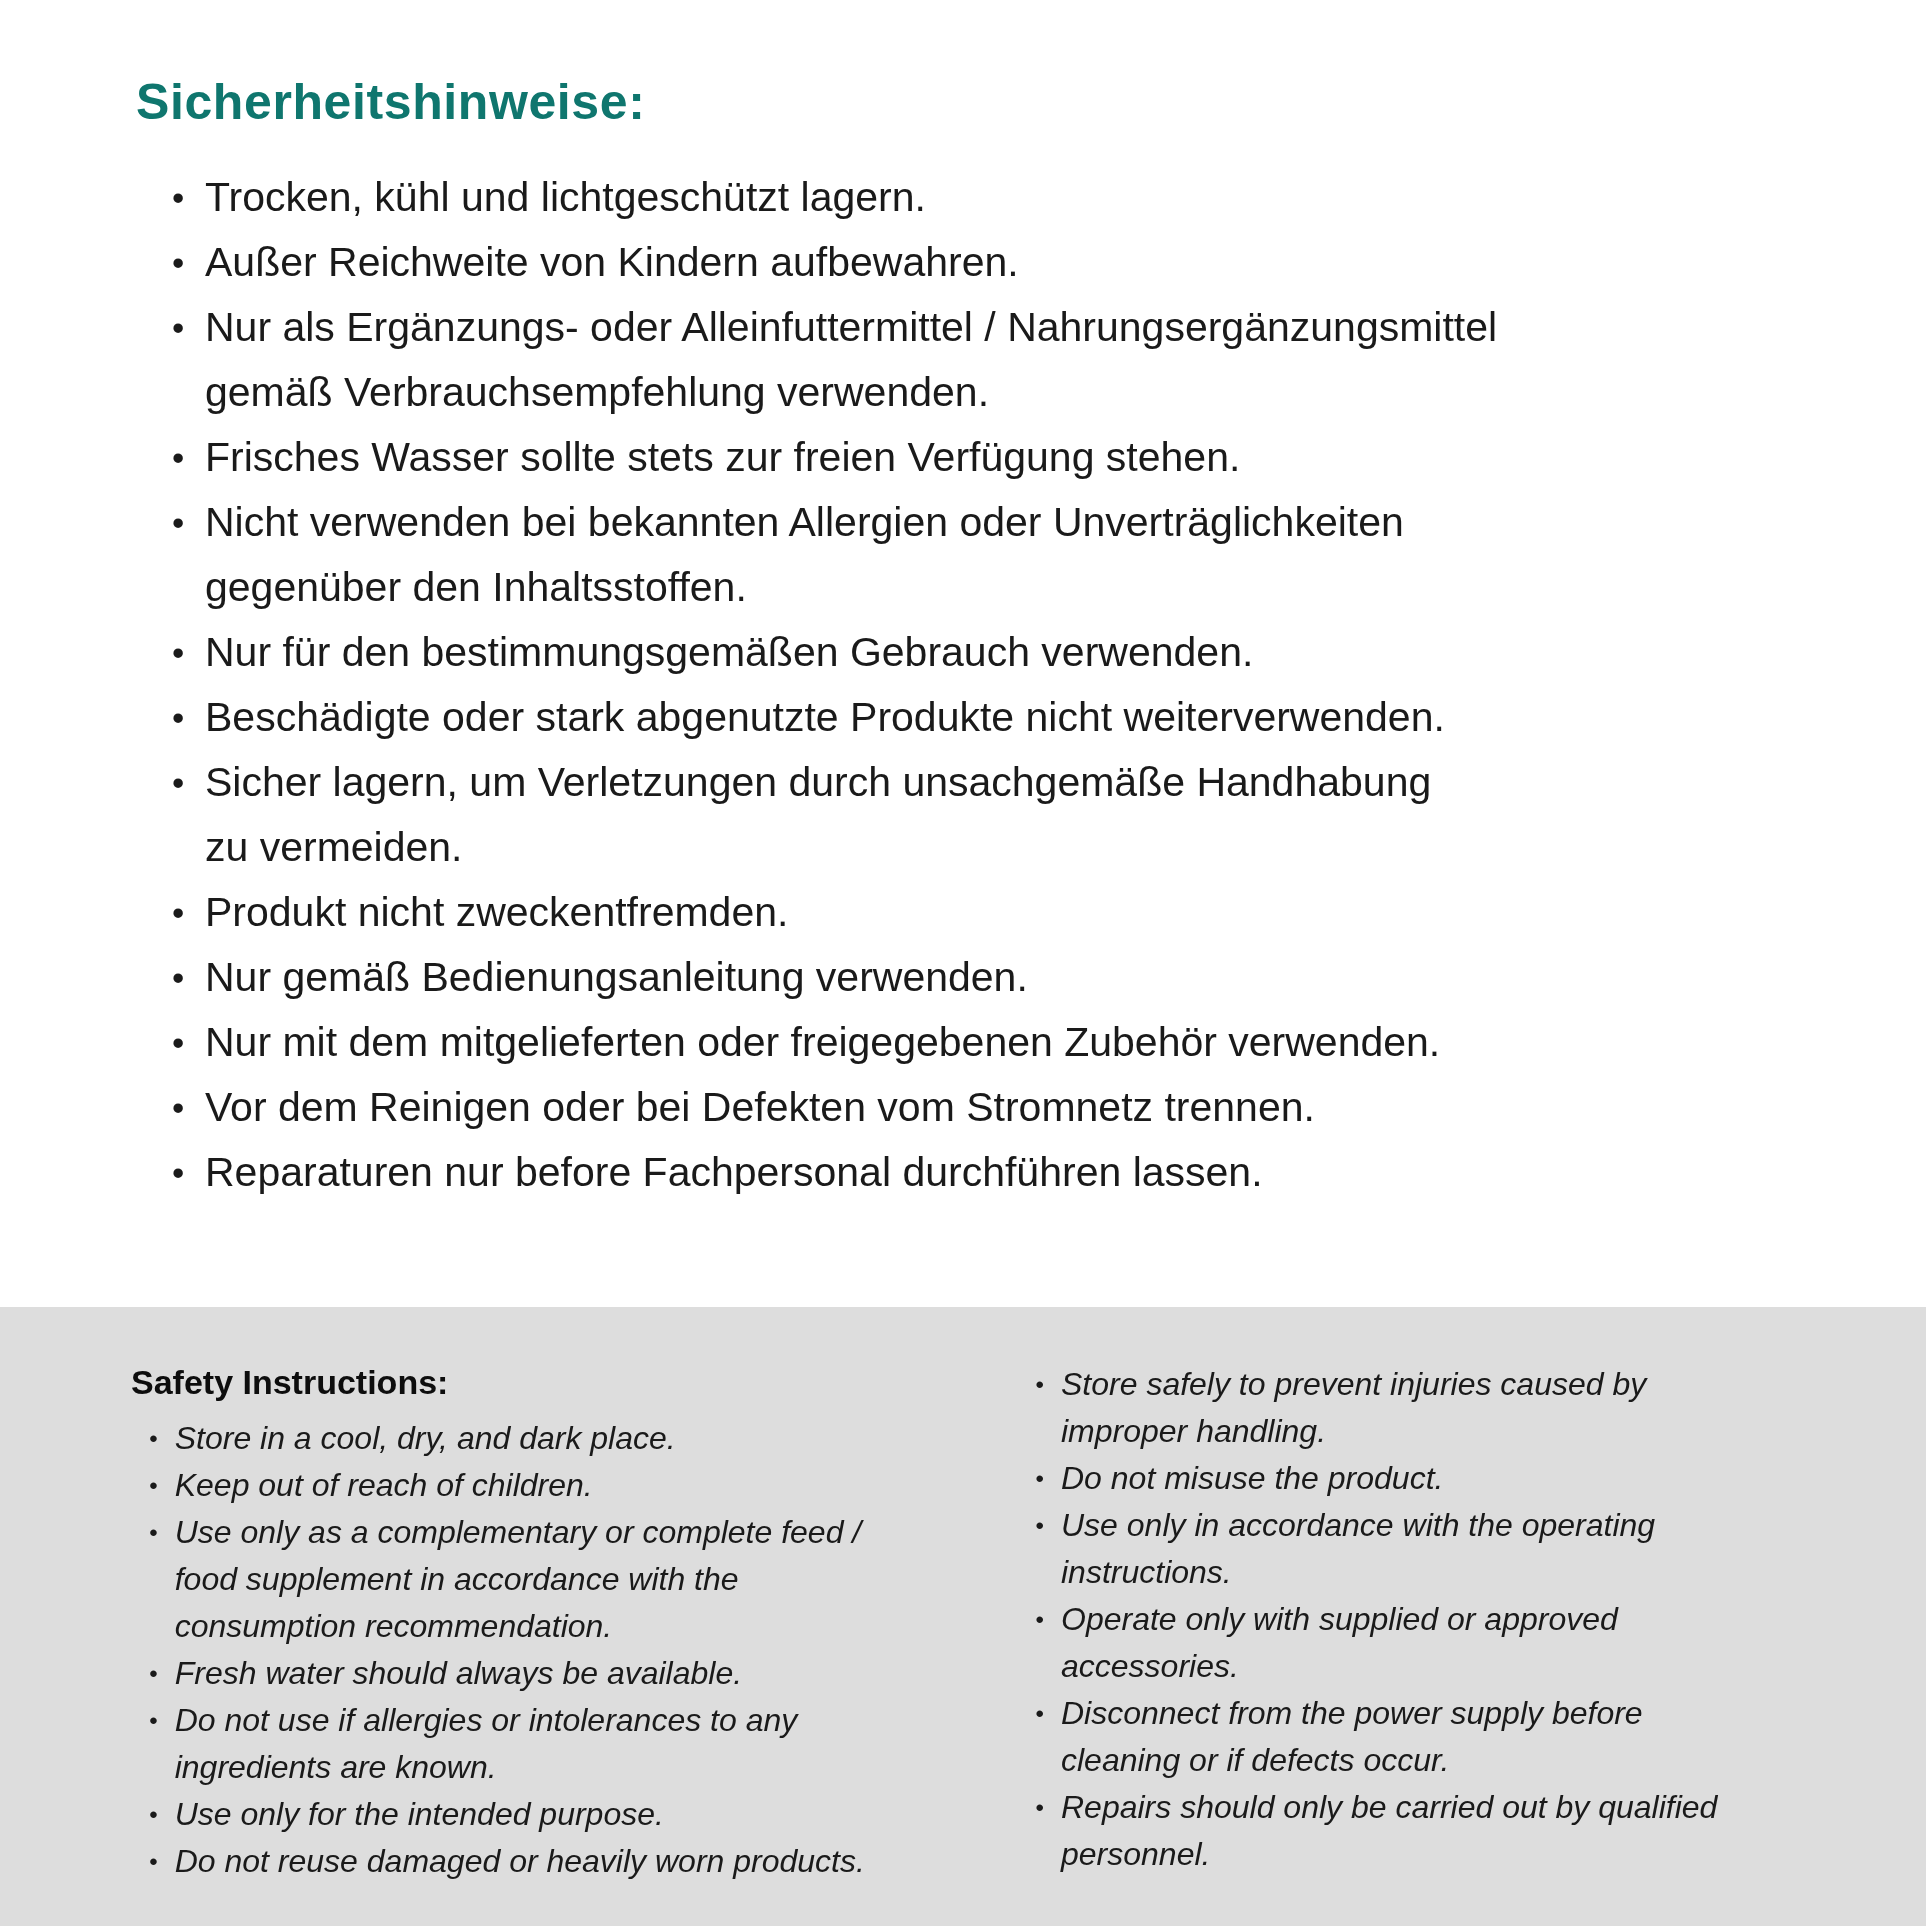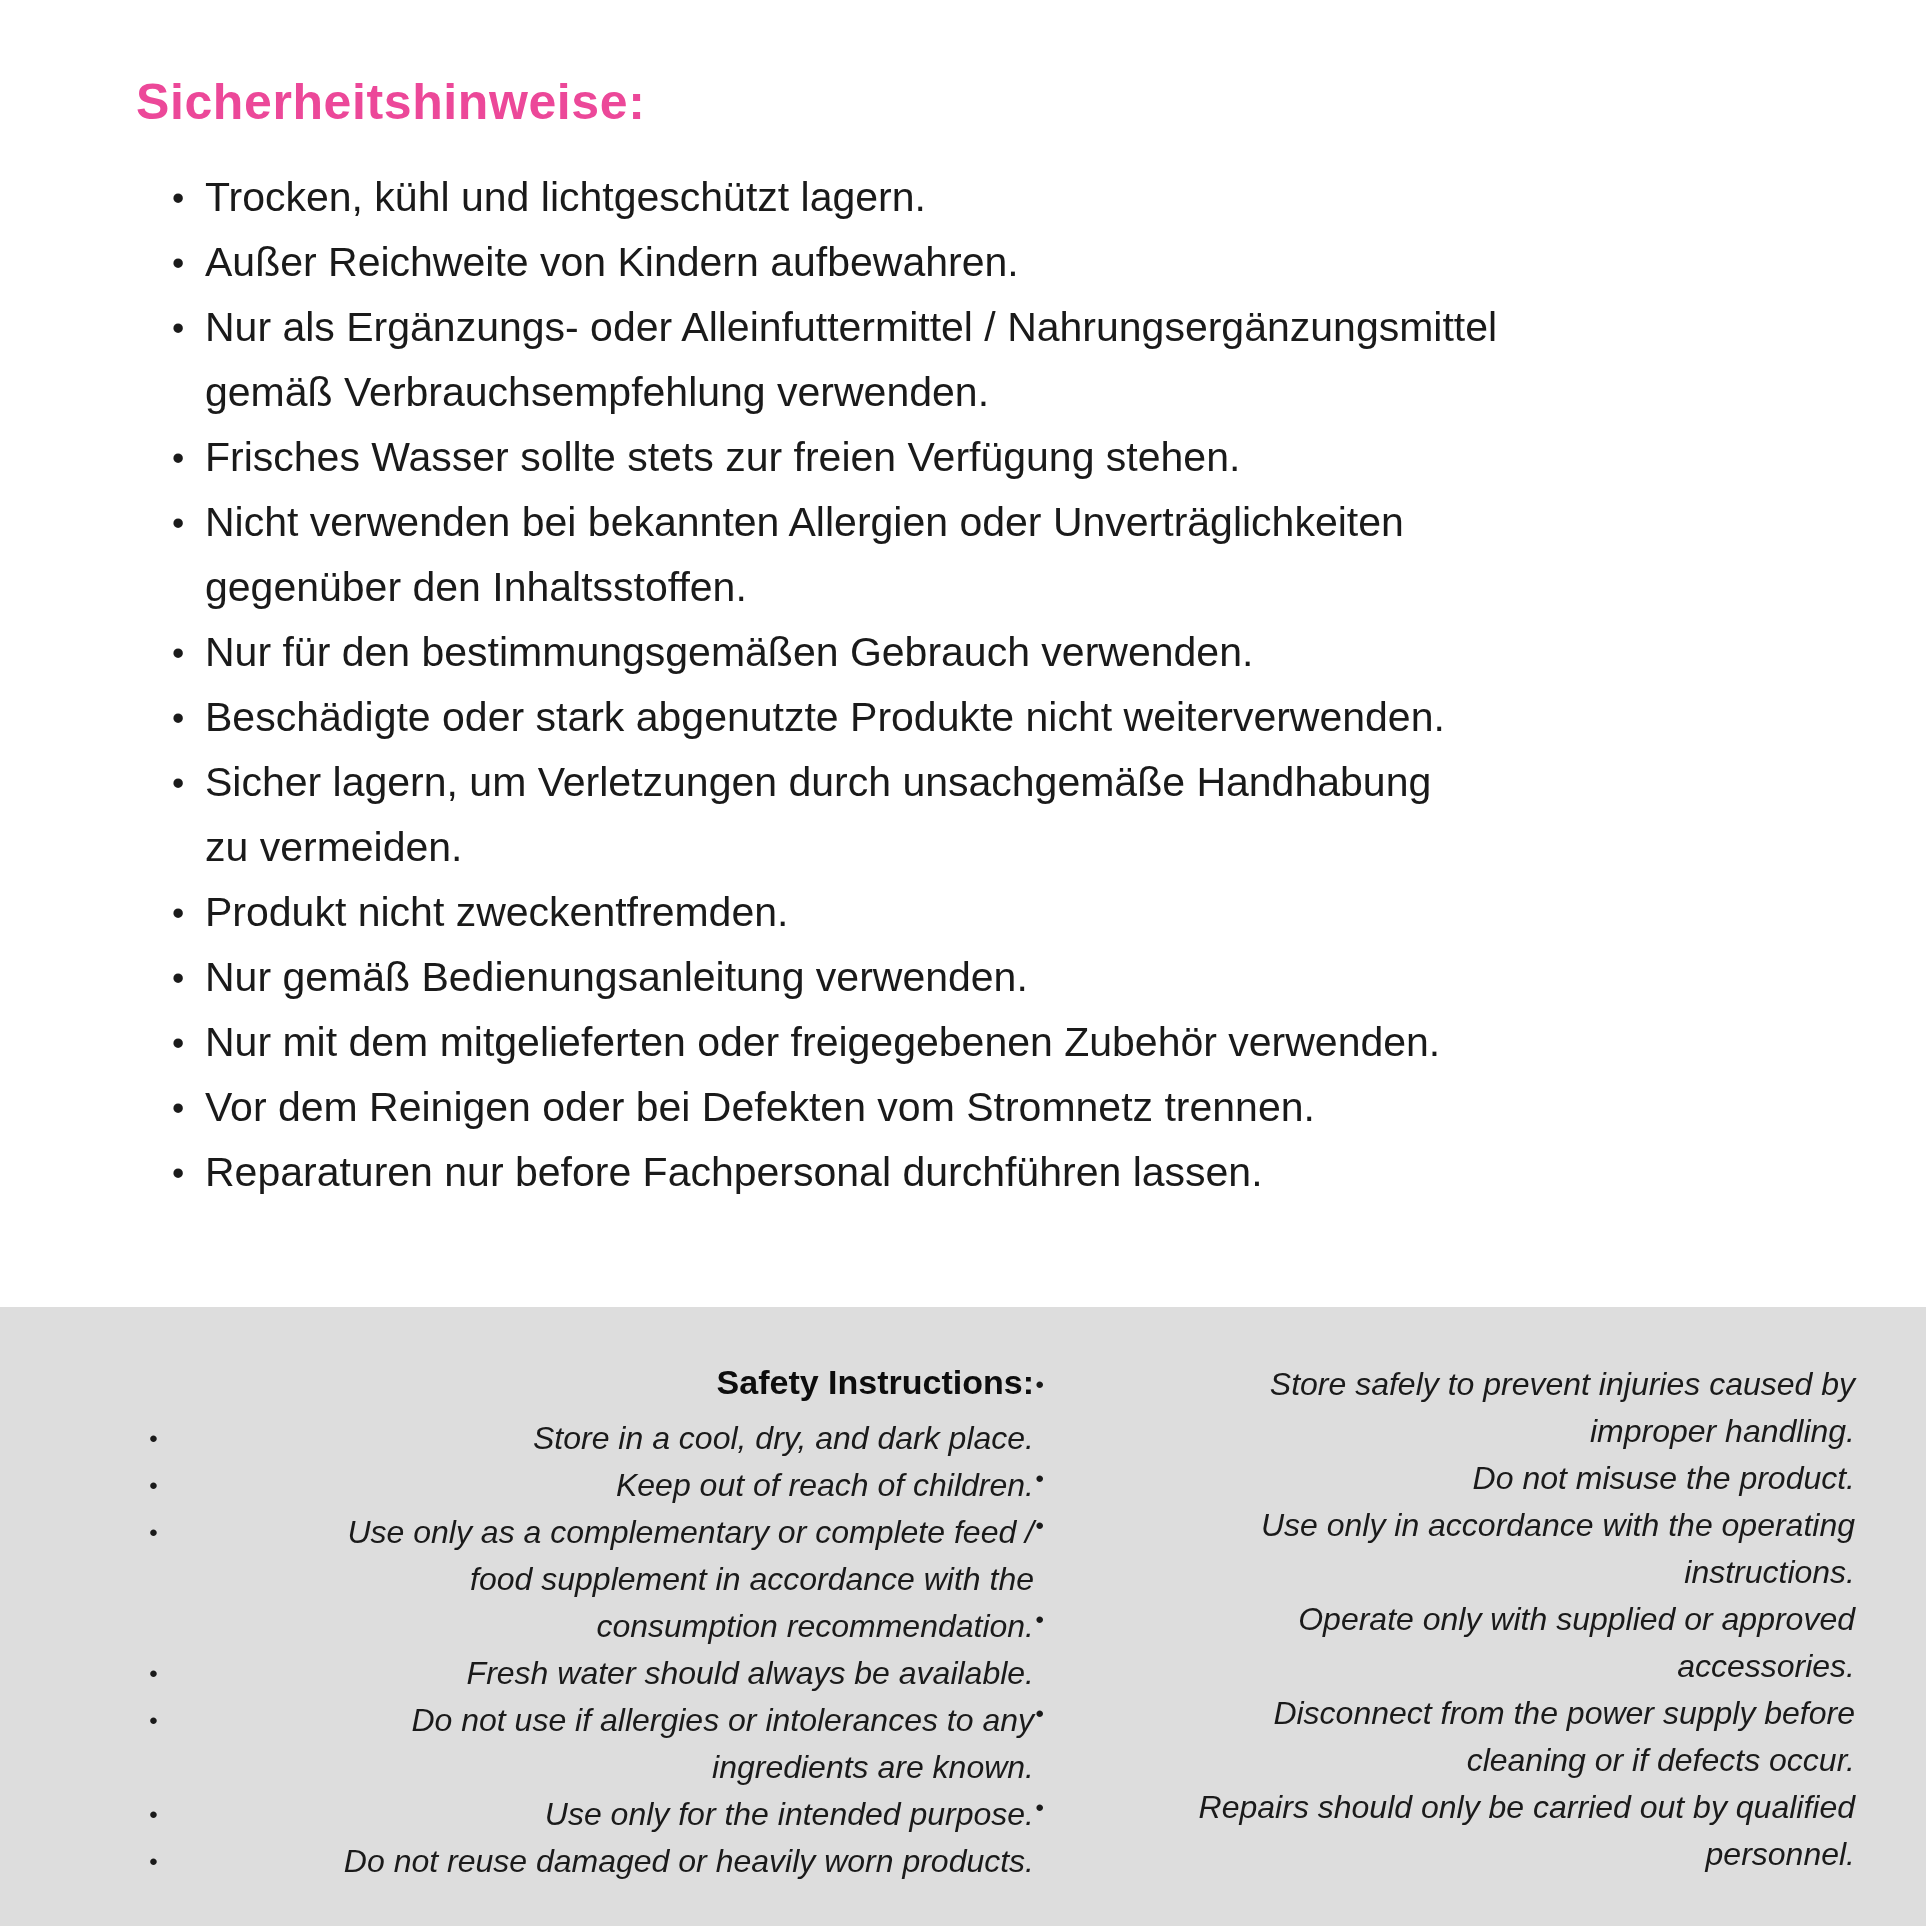--- a/index.html
+++ b/index.html
@@ -12,21 +12,21 @@
   }
 
   
   .de-section {
     height: 1307px;
     padding: 72px 90px 0 136px;
   }
   .de-title {
     font-size: 50px;
     font-weight: 700;
-    color: #ec4899;
+    color: #0f766e;
     letter-spacing: 0.6px;
     line-height: 1.2;
   }
   .de-list {
     list-style: none;
     margin-top: 33px;
     max-width: 1734px;
   }
   .de-list li {
     position: relative;
@@ -98,21 +98,21 @@
       <li>Sicher lagern, um Verletzungen durch unsachgemäße Handhabung
 zu vermeiden.</li>
       <li>Produkt nicht zweckentfremden.</li>
       <li>Nur gemäß Bedienungsanleitung verwenden.</li>
       <li>Nur mit dem mitgelieferten oder freigegebenen Zubehör verwenden.</li>
       <li>Vor dem Reinigen oder bei Defekten vom Stromnetz trennen.</li>
       <li>Reparaturen nur before Fachpersonal durchführen lassen.</li>
     </ul>
 </section>
 
-<section class="en-section" style="background: rgb(221, 221, 221); text-align: right;">
+<section class="en-section" style="background: rgb(221, 221, 221);">
   <div class="en-col-left">
     <h2 class="en-title">Safety Instructions:</h2>
     <ul class="en-list">
         <li>Store in a cool, dry, and dark place.</li>
         <li>Keep out of reach of children.</li>
         <li>Use only as a complementary or complete feed /
 food supplement in accordance with the
 consumption recommendation.</li>
         <li>Fresh water should always be available.</li>
         <li>Do not use if allergies or intolerances to any

